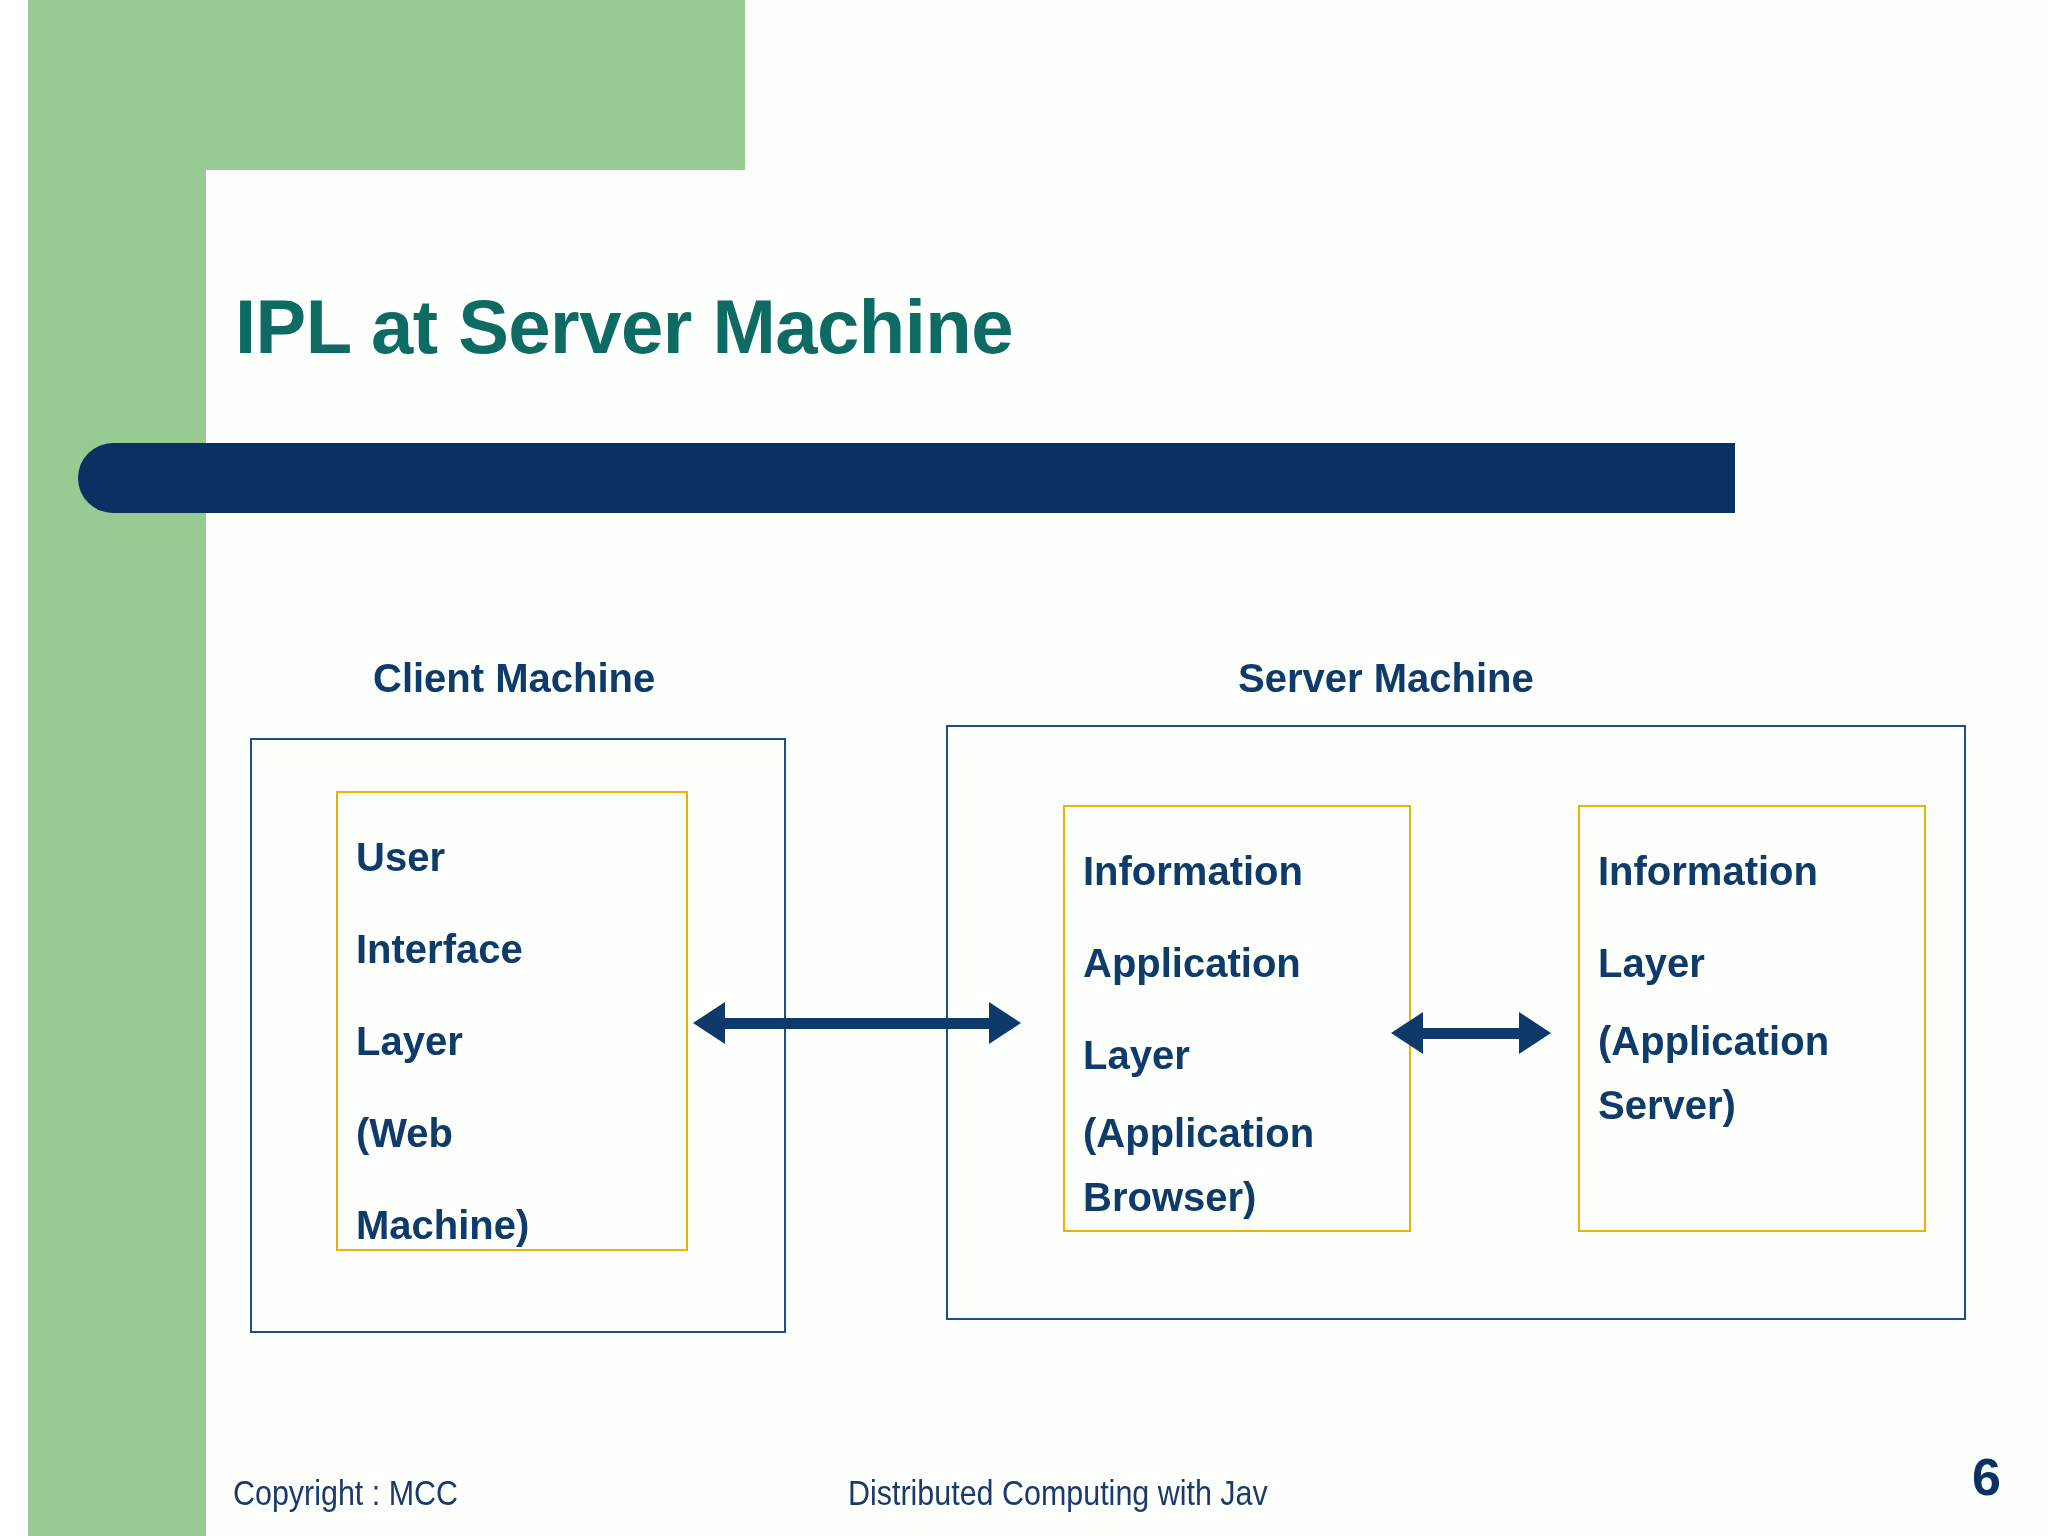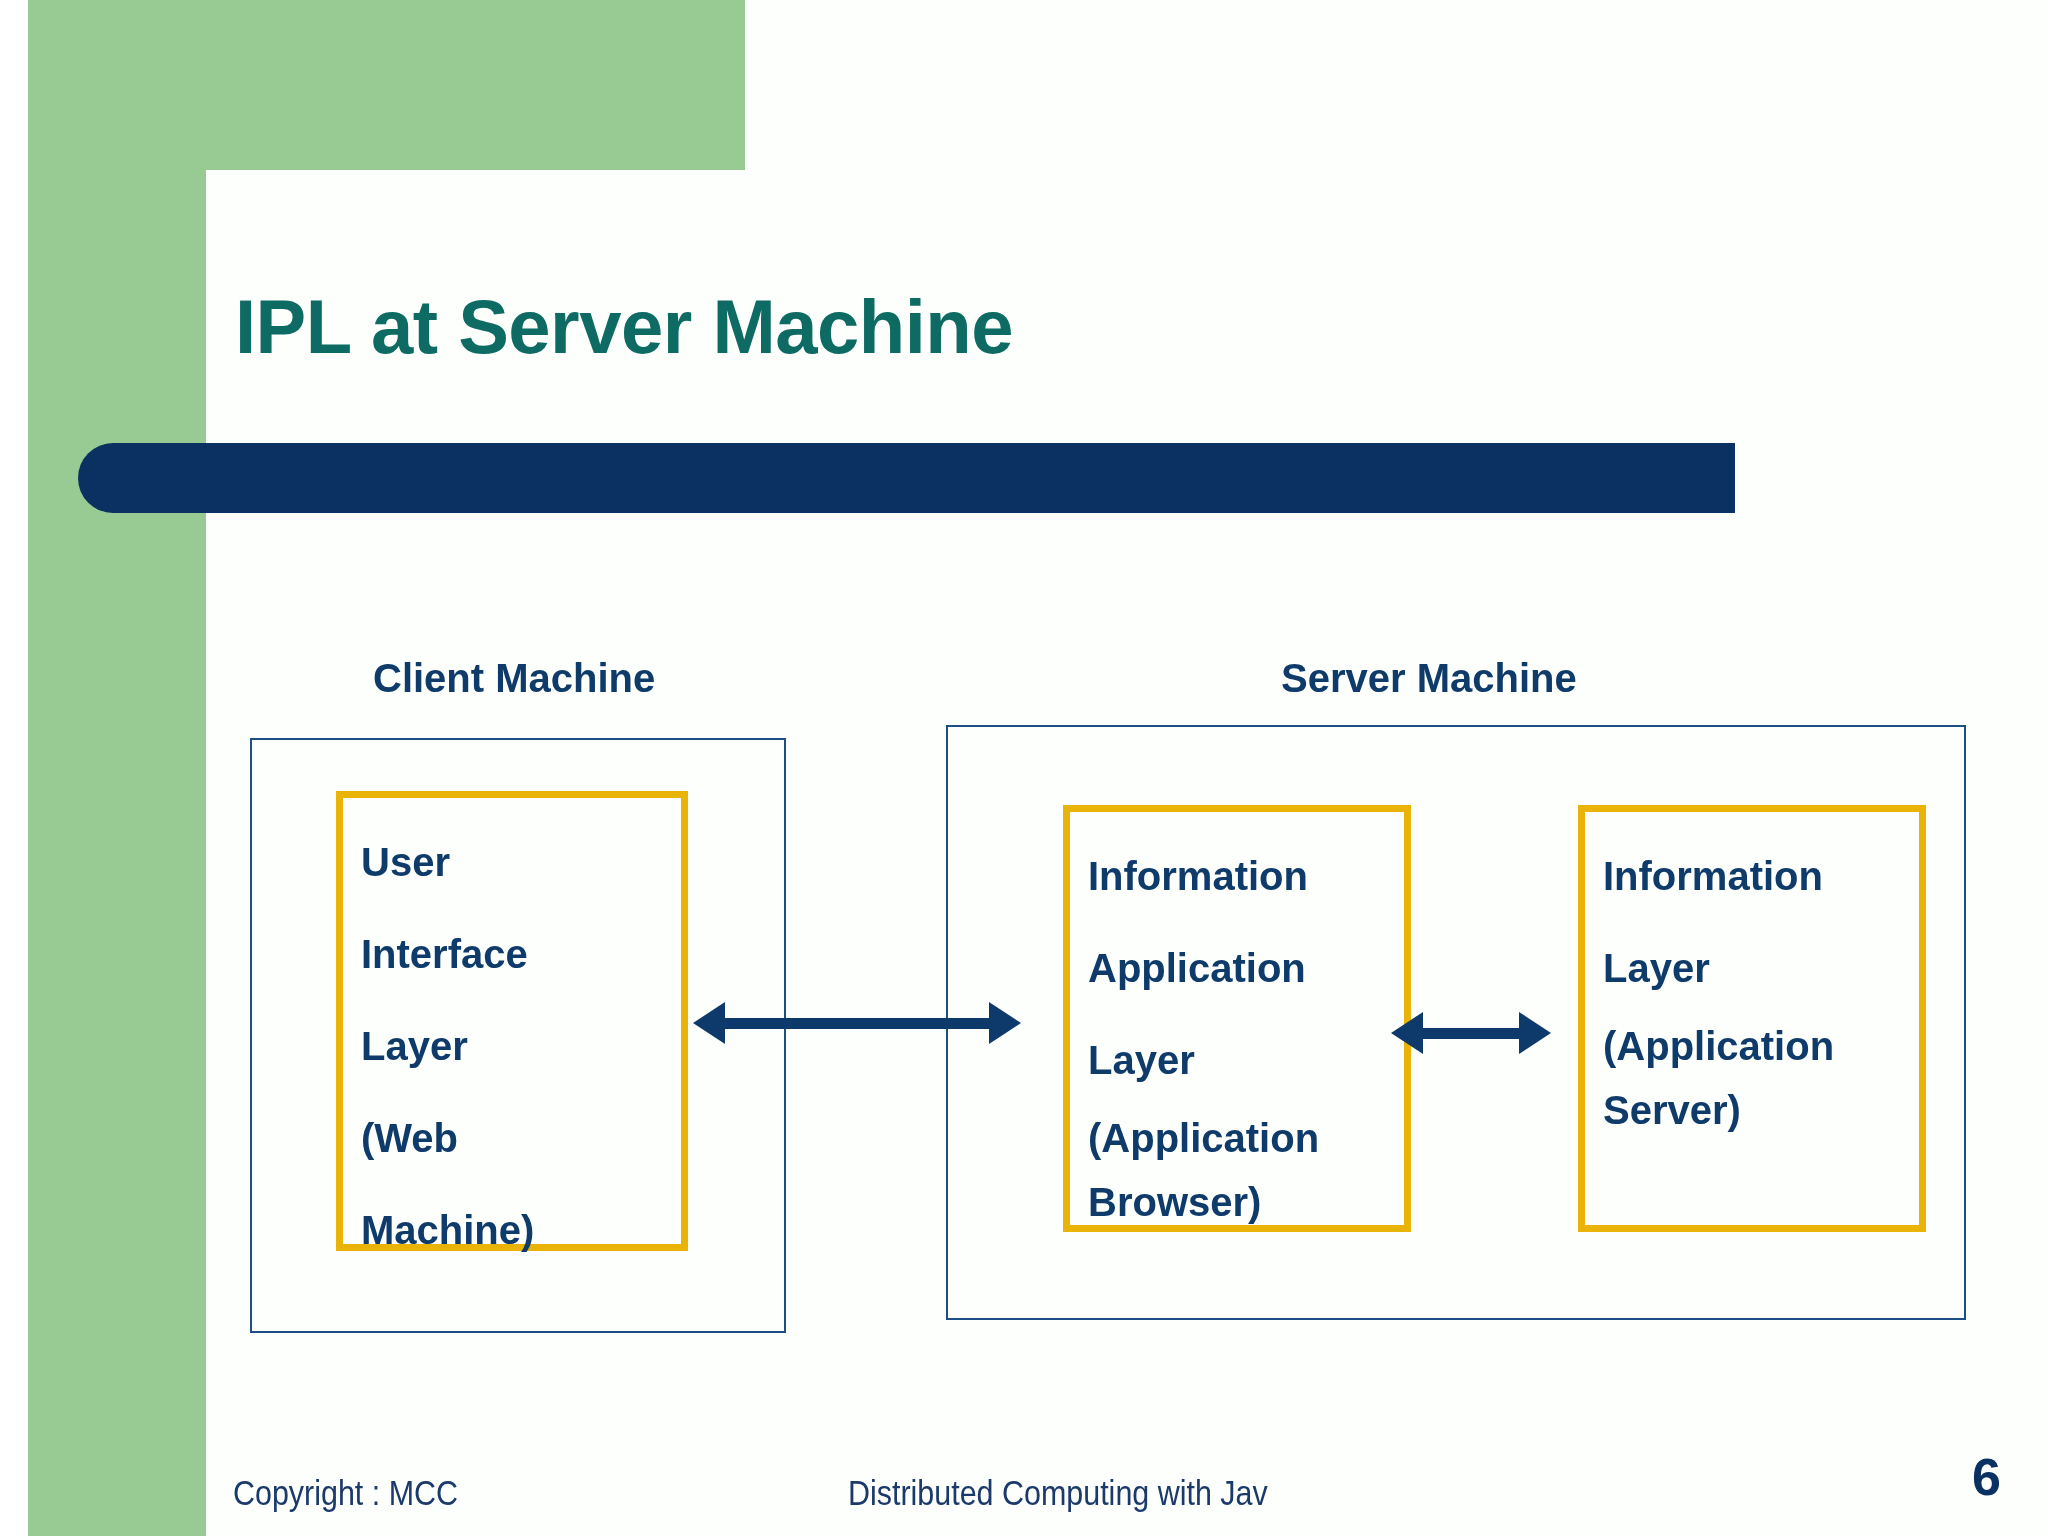--- a/index.html
+++ b/index.html
@@ -74,34 +74,34 @@
     height: 1536px;
     font-weight: bold;
   }
   .machine-label {
     position: absolute;
     font-size: 40px;
     color: #0f3b6b;
     white-space: nowrap;
   }
   .label-client { left: 345px; top: 656px; }
-  .label-server { left: 1253px; top: 656px; }
+  .label-server { left: 1210px; top: 656px; }
 
   .outer-box {
     position: absolute;
     border: 2px solid #1d4f86;
     background: transparent;
     box-sizing: border-box;
   }
   .box-client-outer { left: 222px; top: 738px; width: 536px; height: 595px; }
   .box-server-outer { left: 918px; top: 725px; width: 1020px; height: 595px; }
 
   .inner-box {
     position: absolute;
-    border: 7px solid #eab308;
+    border: 2px solid #eab308;
     box-sizing: border-box;
     padding: 18px 16px 10px 18px;
   }
   .box-ui   { left: 308px; top: 791px; width: 352px; height: 460px; }
   .box-ipl  { left: 1035px; top: 805px; width: 348px; height: 427px; }
   .box-isl  { left: 1550px; top: 805px; width: 348px; height: 427px; }
 
   .box-line {
     font-size: 40px;
     color: #0f3b6b;

